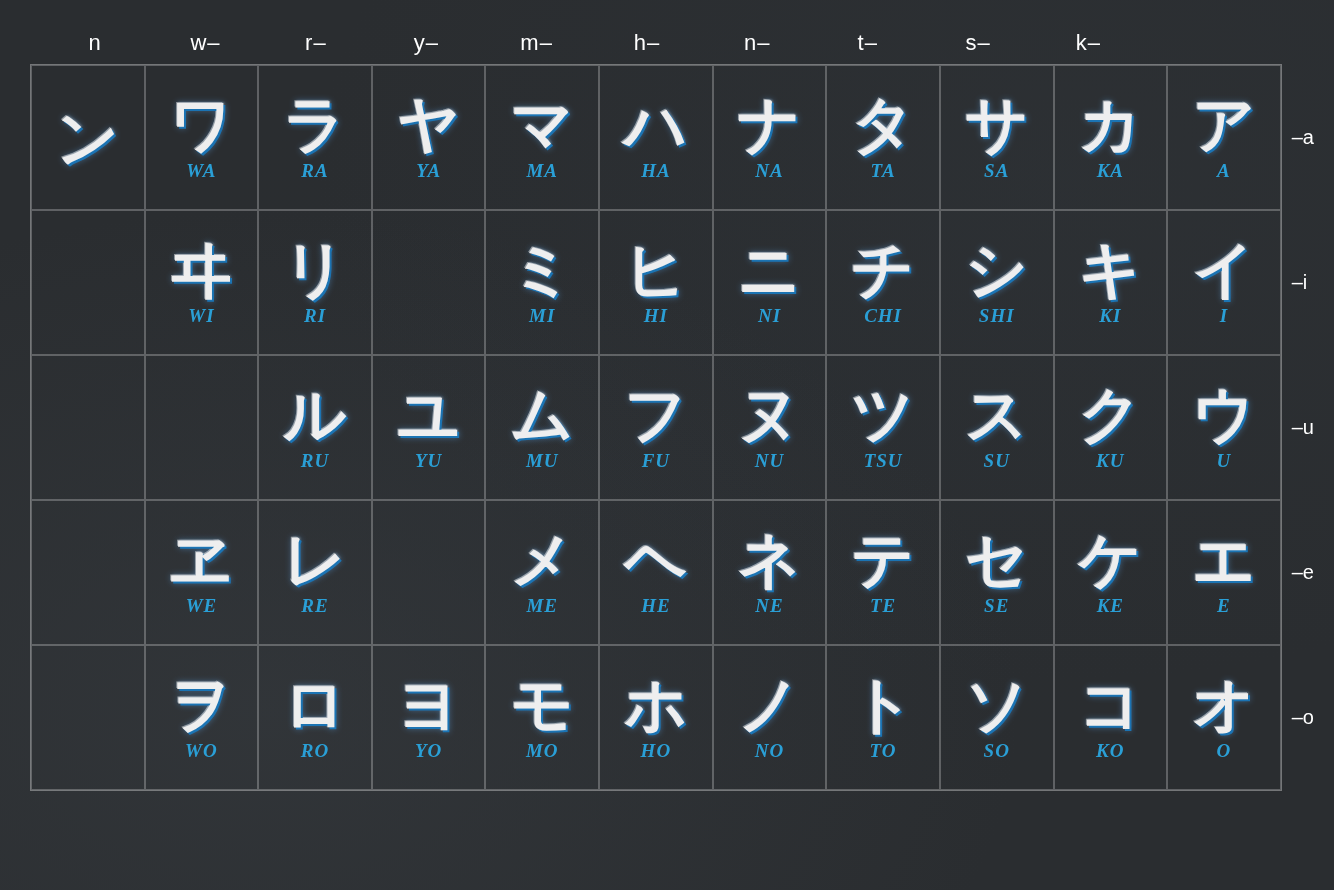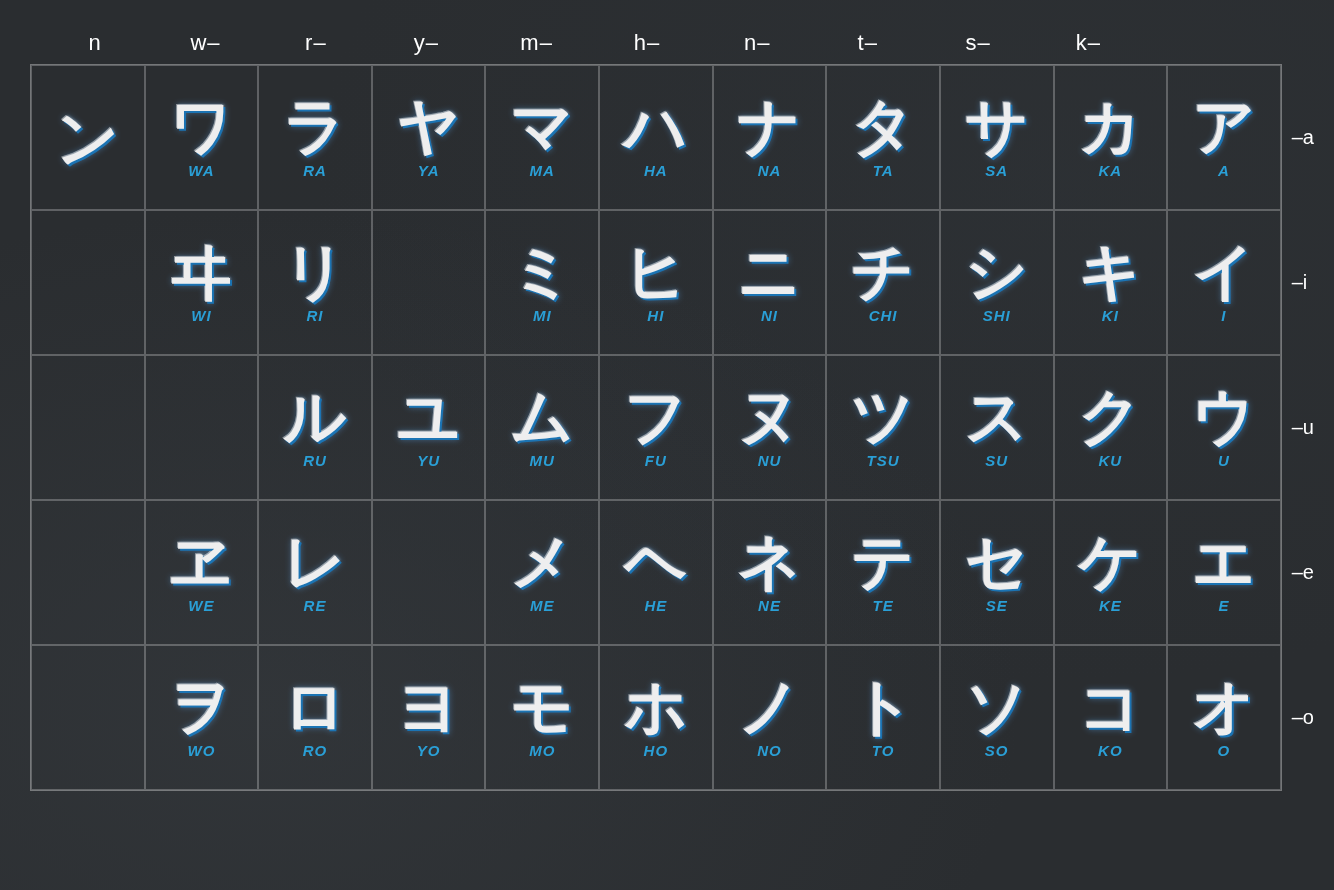--- a/index.html
+++ b/index.html
@@ -91,26 +91,27 @@
       filter: drop-shadow(0 0 3px rgba(100,180,255,0.4));
       font-weight: bold;
     }
 
     .kana-char.chalk-style {
       
       opacity: 0.92;
     }
 
     .kana-romaji {
-      font-size: 15px;
+      font-size: 19px;
       color: #2a9fd6;
       font-style: italic;
       font-weight: 600;
       margin-top: 4px;
       letter-spacing: 1px;
+      font-family: Liberation Serif, serif;
     }
 
     
     .row-labels {
       display: flex;
       flex-direction: column;
       justify-content: space-around;
       padding-left: 10px;
       padding-bottom: 2px;
     }

